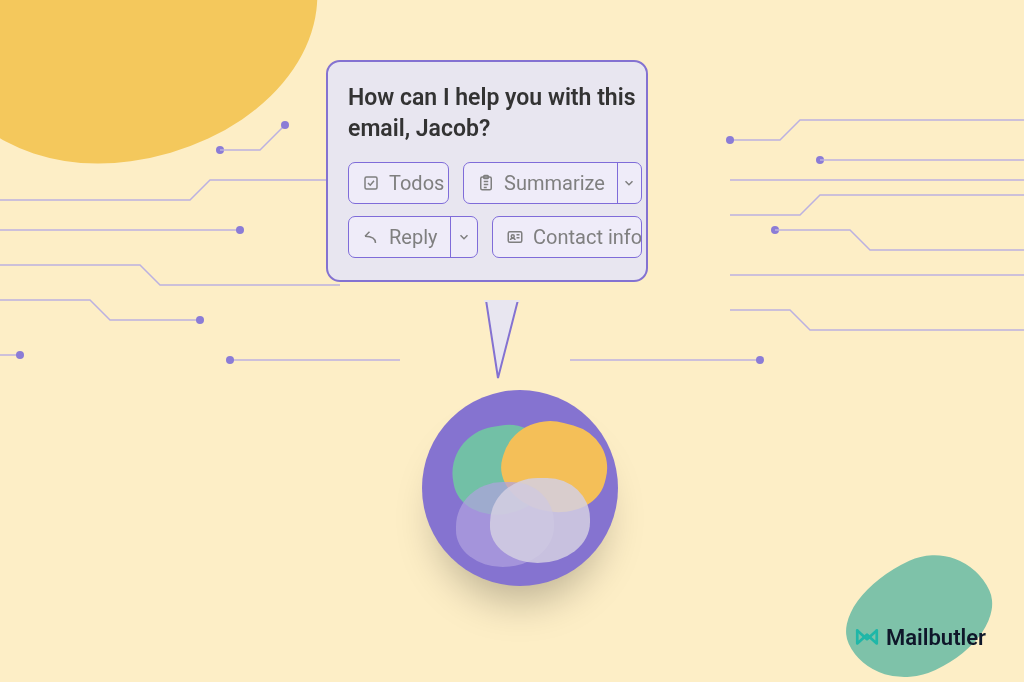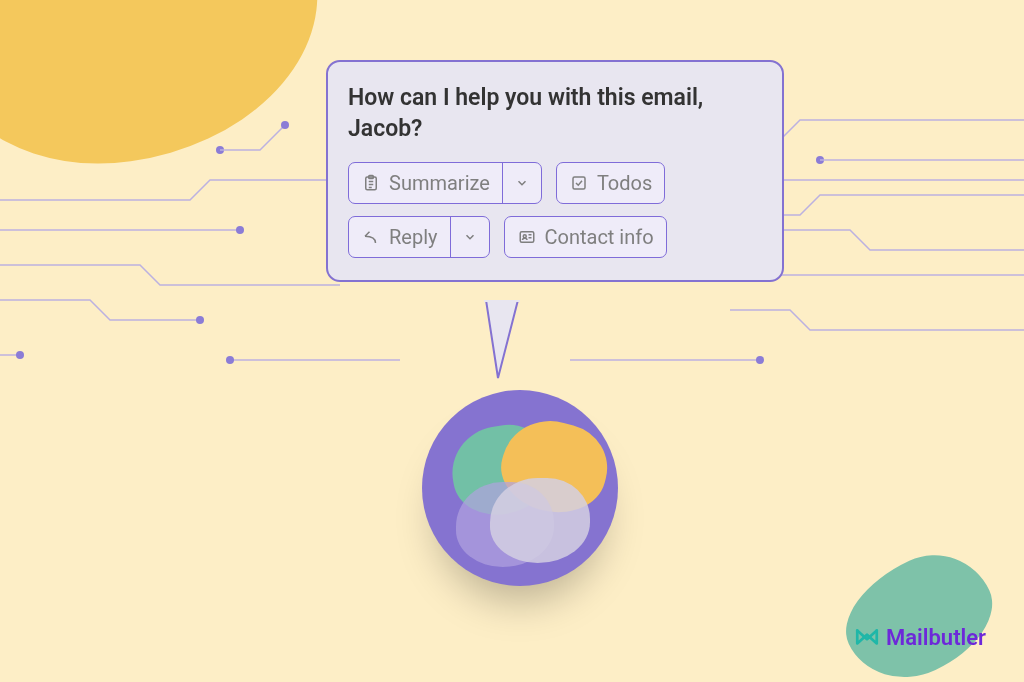--- a/index.html
+++ b/index.html
@@ -54,21 +54,21 @@
     position:absolute;
     left:0;top:100px;
     width:1024px;height:300px;
     pointer-events:none;
   }
 
   
   .bubble{
     position:absolute;
     left:326px;top:60px;
-    width:458px;
+    width:322px;
     background:var(--bubble-bg);
     border:2px solid var(--bubble-border);
     border-radius:14px;
     padding:20px 4px 22px 20px;
     box-sizing:border-box;
     z-index:5;
   }
   .bubble-title{
     font-size:23px;
     font-weight:600;
@@ -149,21 +149,21 @@
     position:absolute;
     right:38px;bottom:32px;
     display:flex;
     align-items:center;
     gap:6px;
     z-index:6;
   }
   .brand-name{
     font-size:22px;
     font-weight:600;
-    color:#6d28d9;
+    color:#0f172a;
   }
 </style>
 </head>
 <body>
 
 <div class="blob-yellow"></div>
 <div class="blob-teal"></div>
 
 <svg class="circuit" viewBox="0 0 1024 300">
   <g stroke="#bcb1e0" stroke-width="1.5" fill="none">
@@ -202,47 +202,47 @@
 
 <div class="bubble">
   <div class="bubble-title">How can I help you with this email, Jacob?</div>
 
   <div class="bubble-row">
 
     <div class="pill">
       <div class="pill-main">
         <span class="icon">
           <svg width="18" height="18" viewBox="0 0 24 24" fill="none" stroke="#7f7f7f" stroke-width="2">
+            <rect x="4" y="4" width="16" height="16" rx="2"></rect>
+            <polyline points="8 12 11 15 16 9"></polyline>
+          </svg>
+        </span>
+        <span>Todos</span>
+      </div>
+    </div>
+
+    <div class="pill">
+      <div class="pill-main">
+        <span class="icon">
+          <svg width="18" height="18" viewBox="0 0 24 24" fill="none" stroke="#7f7f7f" stroke-width="2">
             <rect x="5" y="4" width="14" height="17" rx="2"></rect>
             <rect x="9" y="2" width="6" height="4" rx="1"></rect>
             <line x1="9" y1="10" x2="15" y2="10"></line>
             <line x1="9" y1="14" x2="15" y2="14"></line>
             <line x1="9" y1="18" x2="13" y2="18"></line>
           </svg>
         </span>
         <span>Summarize</span>
       </div>
       <div class="pill-caret">
         <span class="icon">
           <svg width="14" height="14" viewBox="0 0 24 24" fill="none" stroke="#7f7f7f" stroke-width="2.5">
               <polyline points="6 9 12 15 18 9"></polyline>
             </svg>
         </span>
-      </div>
-    </div>
-
-    <div class="pill">
-      <div class="pill-main">
-        <span class="icon">
-          <svg width="18" height="18" viewBox="0 0 24 24" fill="none" stroke="#7f7f7f" stroke-width="2">
-            <rect x="4" y="4" width="16" height="16" rx="2"></rect>
-            <polyline points="8 12 11 15 16 9"></polyline>
-          </svg>
-        </span>
-        <span>Todos</span>
       </div>
     </div>
   </div>
 
   <div class="bubble-row">
 
     <div class="pill">
       <div class="pill-main">
         <span class="icon">
           <svg width="18" height="18" viewBox="0 0 24 24" fill="none" stroke="#7f7f7f" stroke-width="2">

